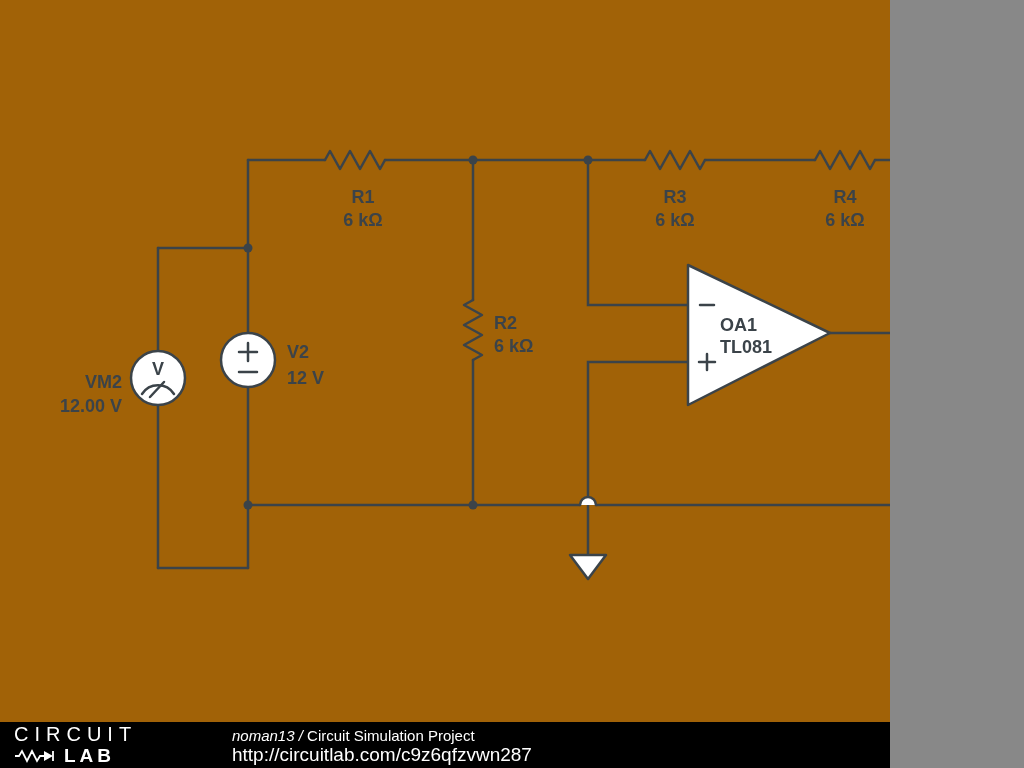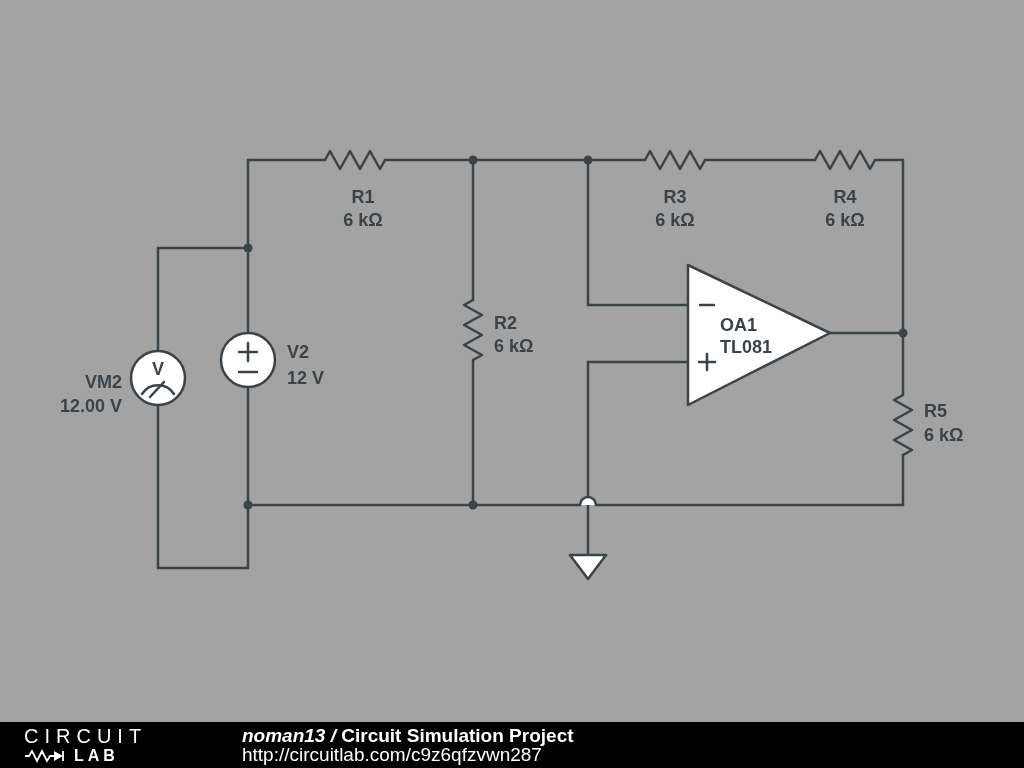--- a/index.html
+++ b/index.html
@@ -1,44 +1,44 @@
 <!DOCTYPE html>
 <html><head>
 <meta charset="utf-8">
 <style>
   html,body{margin:0;padding:0;background:#888;}
   .screen{
-    position:relative;width:1024px;height:768px;background:#a3a3a3;
+    position:relative;width:890px;height:768px;background:#a16207;
     overflow:hidden;font-family:"Liberation Sans",sans-serif;
   }
   svg.canvas{position:absolute;top:0;left:0;}
   svg.canvas text{
     font-family:"Liberation Sans",sans-serif;
     font-weight:bold;font-size:18px;fill:#3b4349;
   }
   .wire{stroke:#3b4349;stroke-width:2.5;fill:none;stroke-linecap:round;}
   .sym{stroke:#3b4349;stroke-width:2.5;fill:none;stroke-linejoin:round;stroke-linecap:round;}
   .body-fill{fill:#ffffff;}
   .dot{fill:#3b4349;stroke:none;}
   .meter-letter{font-size:16px;}
   
   .footer{
     position:absolute;left:0;bottom:0;width:1024px;height:46px;
     background:#000000;color:#ffffff;display:flex;align-items:center;
   }
   .logo{display:flex;flex-direction:column;justify-content:center;
-    padding-left:24px;min-width:190px;}
+    padding-left:14px;min-width:190px;}
   .logo-circuit{
     font-size:20px;letter-spacing:6px;color:#ffffff;font-weight:400;line-height:20px;
   }
   .logo-bottom{display:flex;align-items:center;gap:4px;margin-top:1px;}
-  .logo-lab{font-size:16px;font-weight:bold;letter-spacing:4px;color:#ffffff;}
+  .logo-lab{font-size:19px;font-weight:bold;letter-spacing:4px;color:#ffffff;}
   .byline{display:flex;flex-direction:column;justify-content:center;
     margin-left:28px;line-height:19px;}
-  .line1{font-size:19px;font-weight:bold;}
+  .line1{font-size:15px;font-weight:normal;}
   .line1 .author{font-style:italic;}
   .line1 .sep{font-style:italic;}
   .line2{font-size:19px;font-weight:normal;}
 </style>
 </head>
 <body>
 
 <div class="screen">
 
   <svg class="canvas" width="1024" height="722" viewBox="0 0 1024 722">

